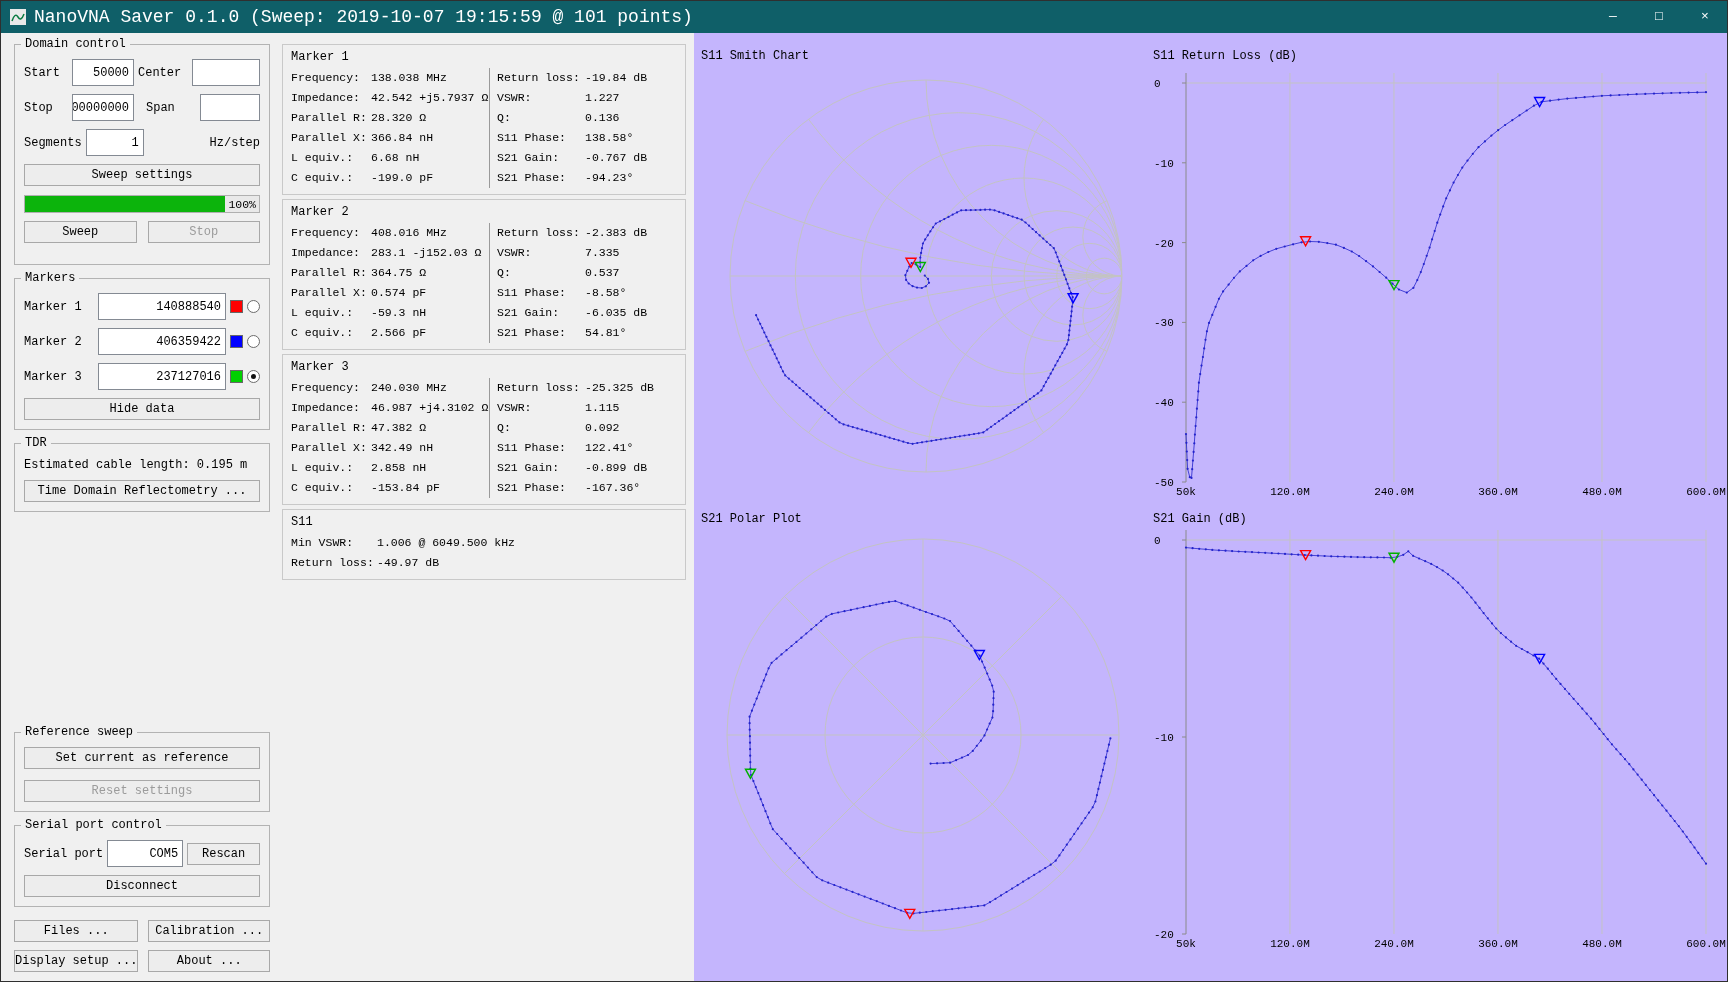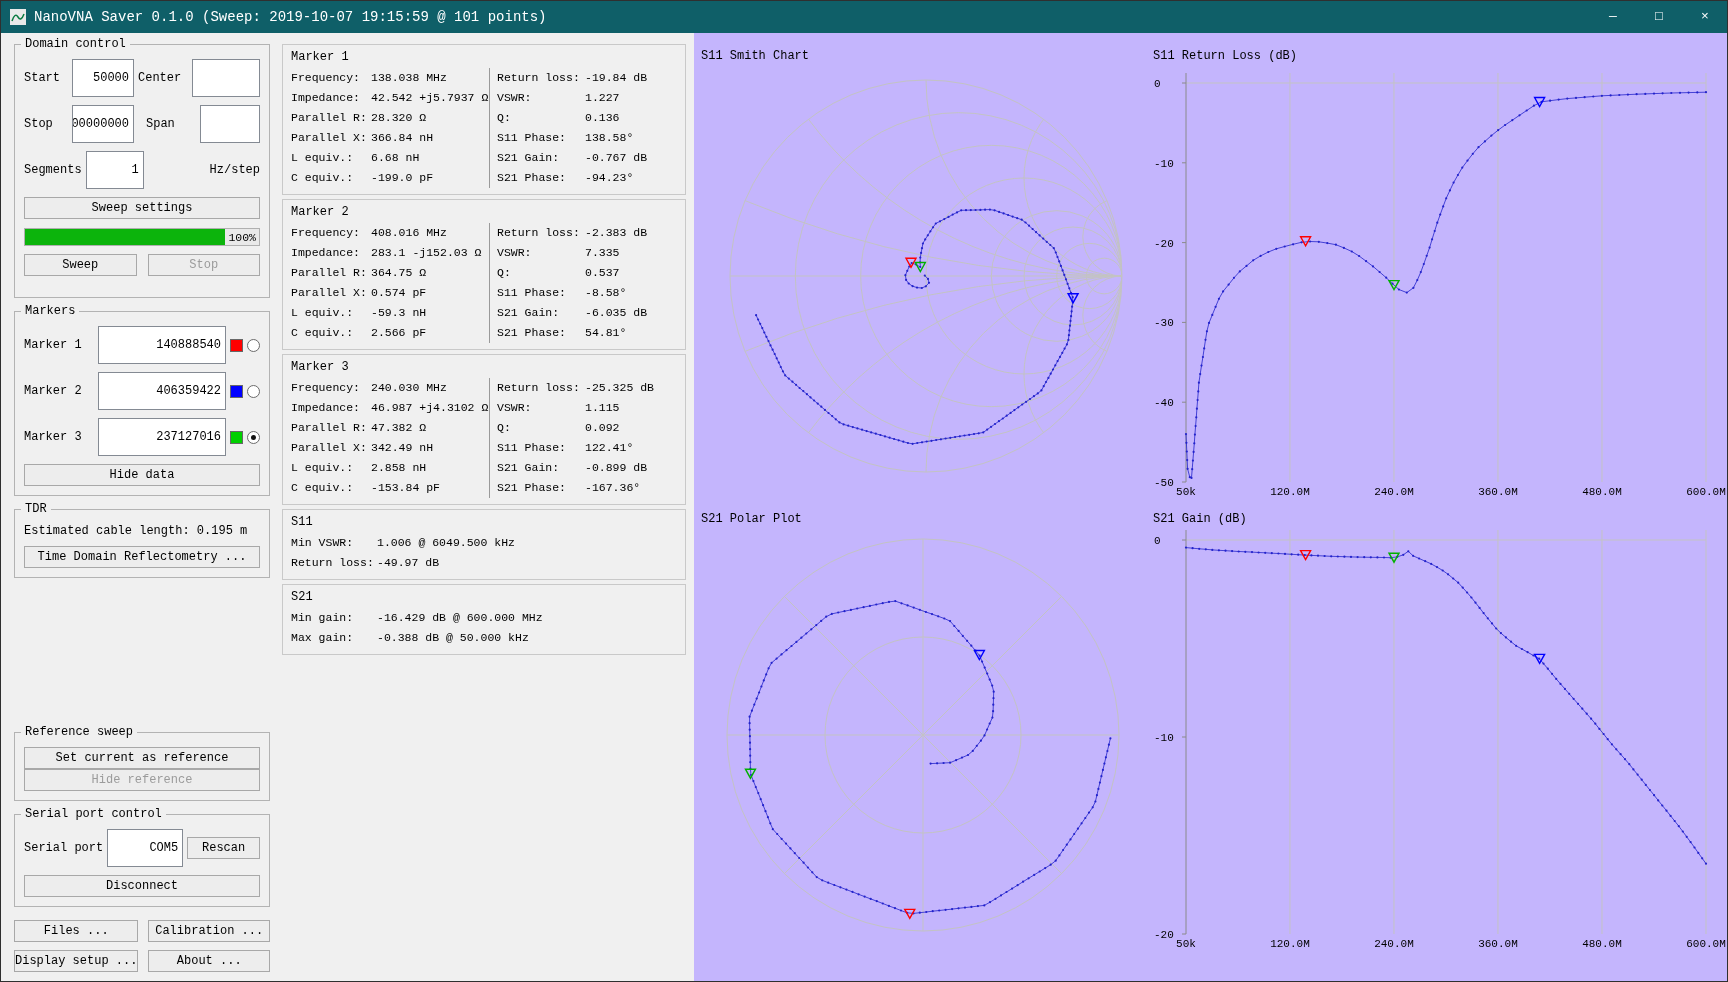--- a/index.html
+++ b/index.html
@@ -1,30 +1,30 @@
 <!DOCTYPE html>
 <html><head>
 <meta charset="utf-8">
 <style>
   *{box-sizing:border-box;margin:0;padding:0}
   html,body{width:1728px;height:982px;overflow:hidden}
   body{font-family:"Liberation Mono","DejaVu Sans Mono",monospace;font-size:12px;color:#000;background:#f0f0f0;position:relative}
   .frame{position:absolute;inset:0;border:1px solid #2f2f2f;pointer-events:none;z-index:50}
   
   .titlebar{position:absolute;left:0;top:0;width:1728px;height:33px;background:#0f5f68;color:#fff;display:flex;align-items:center;padding-left:10px;gap:8px;z-index:10}
-  .title-text{font-size:14px;white-space:nowrap}
+  .title-text{font-size:18px;white-space:nowrap}
   .win-btns{margin-left:auto;display:flex;height:33px}
   .win-btn{width:46px;height:33px;display:flex;align-items:center;justify-content:center;font-size:13px;color:#fff}
   
   .left-panel{position:absolute;left:14px;top:44px;width:256px;bottom:10px;display:flex;flex-direction:column}
   .group{position:relative;border:1px solid #b3b3b3;padding:14px 9px 9px 9px;margin-bottom:13px}
   .group-title{position:absolute;top:-8px;left:6px;background:#f0f0f0;padding:0 4px;line-height:15px;white-space:nowrap}
   .frow{display:flex;align-items:center;gap:4px;margin-bottom:8px}
   .lbl{white-space:nowrap}
-  .field{background:#fff;border:1px solid #848a93;height:38px;display:flex;align-items:center;justify-content:flex-end;padding:0 4px;overflow:hidden;white-space:nowrap}
+  .field{background:#fff;border:1px solid #848a93;height:27px;display:flex;align-items:center;justify-content:flex-end;padding:0 4px;overflow:hidden;white-space:nowrap}
   .btn{background:#ededed;border:1px solid #a8a8a8;height:22px;display:flex;align-items:center;justify-content:center;white-space:nowrap;cursor:default}
   .btn.disabled{color:#9b9b9b}
   .wfull{width:100%}
   .progress{height:18px;border:1px solid #b0b0b0;background:#e9e9e9;display:flex;align-items:center;margin-bottom:8px;overflow:hidden}
   .progress-fill{height:100%;background:#0cb40c;width:89%}
   .progress-label{margin-left:auto;padding:0 3px;font-size:11.5px}
   .swatch{width:13px;height:13px;border:1px solid #676767;flex:none}
   .radio{width:13px;height:13px;border:1px solid #6b6b6b;border-radius:50%;background:#fff;flex:none;position:relative}
   .radio.sel::after{content:"";position:absolute;left:3px;top:3px;width:5px;height:5px;border-radius:50%;background:#111}
   .spacer{flex:1}
@@ -122,22 +122,22 @@
     <div class="frow">
       <span class="lbl">Estimated cable length: 0.195 m</span>
     </div>
     <div class="btn wfull">Time Domain Reflectometry ...</div>
   </div>
 
   <div class="spacer"></div>
 
   <div class="group">
     <div class="group-title">Reference sweep</div>
-    <div class="btn wfull" style="margin-bottom:0">Set current as reference</div>
-    <div class="btn wfull disabled">Hide reference</div>
+    <div class="btn wfull" style="margin-bottom:11px">Set current as reference</div>
+    <div class="btn wfull disabled">Reset settings</div>
   </div>
 
   <div class="group">
     <div class="group-title">Serial port control</div>
     <div class="frow">
       <span class="lbl">Serial port</span>
       <div class="field" style="width:76px">COM5</div>
       <div class="btn" style="flex:1">Rescan</div>
     </div>
     <div class="btn wfull">Disconnect</div>
@@ -240,29 +240,20 @@
         <div>-167.36°</div>
       </div>
     </div>
     <div class="mbox">
       <div class="mtitle">S11</div>
       <div class="sgrid">
         <div>Min VSWR:</div>
         <div>1.006 @ 6049.500 kHz</div>
         <div>Return loss:</div>
         <div>-49.97 dB</div>
-      </div>
-    </div>
-    <div class="mbox">
-      <div class="mtitle">S21</div>
-      <div class="sgrid">
-        <div>Min gain:</div>
-        <div>-16.429 dB @ 600.000 MHz</div>
-        <div>Max gain:</div>
-        <div>-0.388 dB @ 50.000 kHz</div>
       </div>
     </div>
   </div>
 
 <div class="charts">
   <div class="ctitle" style="left:7px;top:16px">S11 Smith Chart</div>
   <div class="ctitle" style="left:459px;top:16px">S11 Return Loss (dB)</div>
   <div class="ctitle" style="left:7px;top:479px">S21 Polar Plot</div>
   <div class="ctitle" style="left:459px;top:479px">S21 Gain (dB)</div>
   <svg id="smith-svg" style="left:0;top:0" width="452" height="472">

